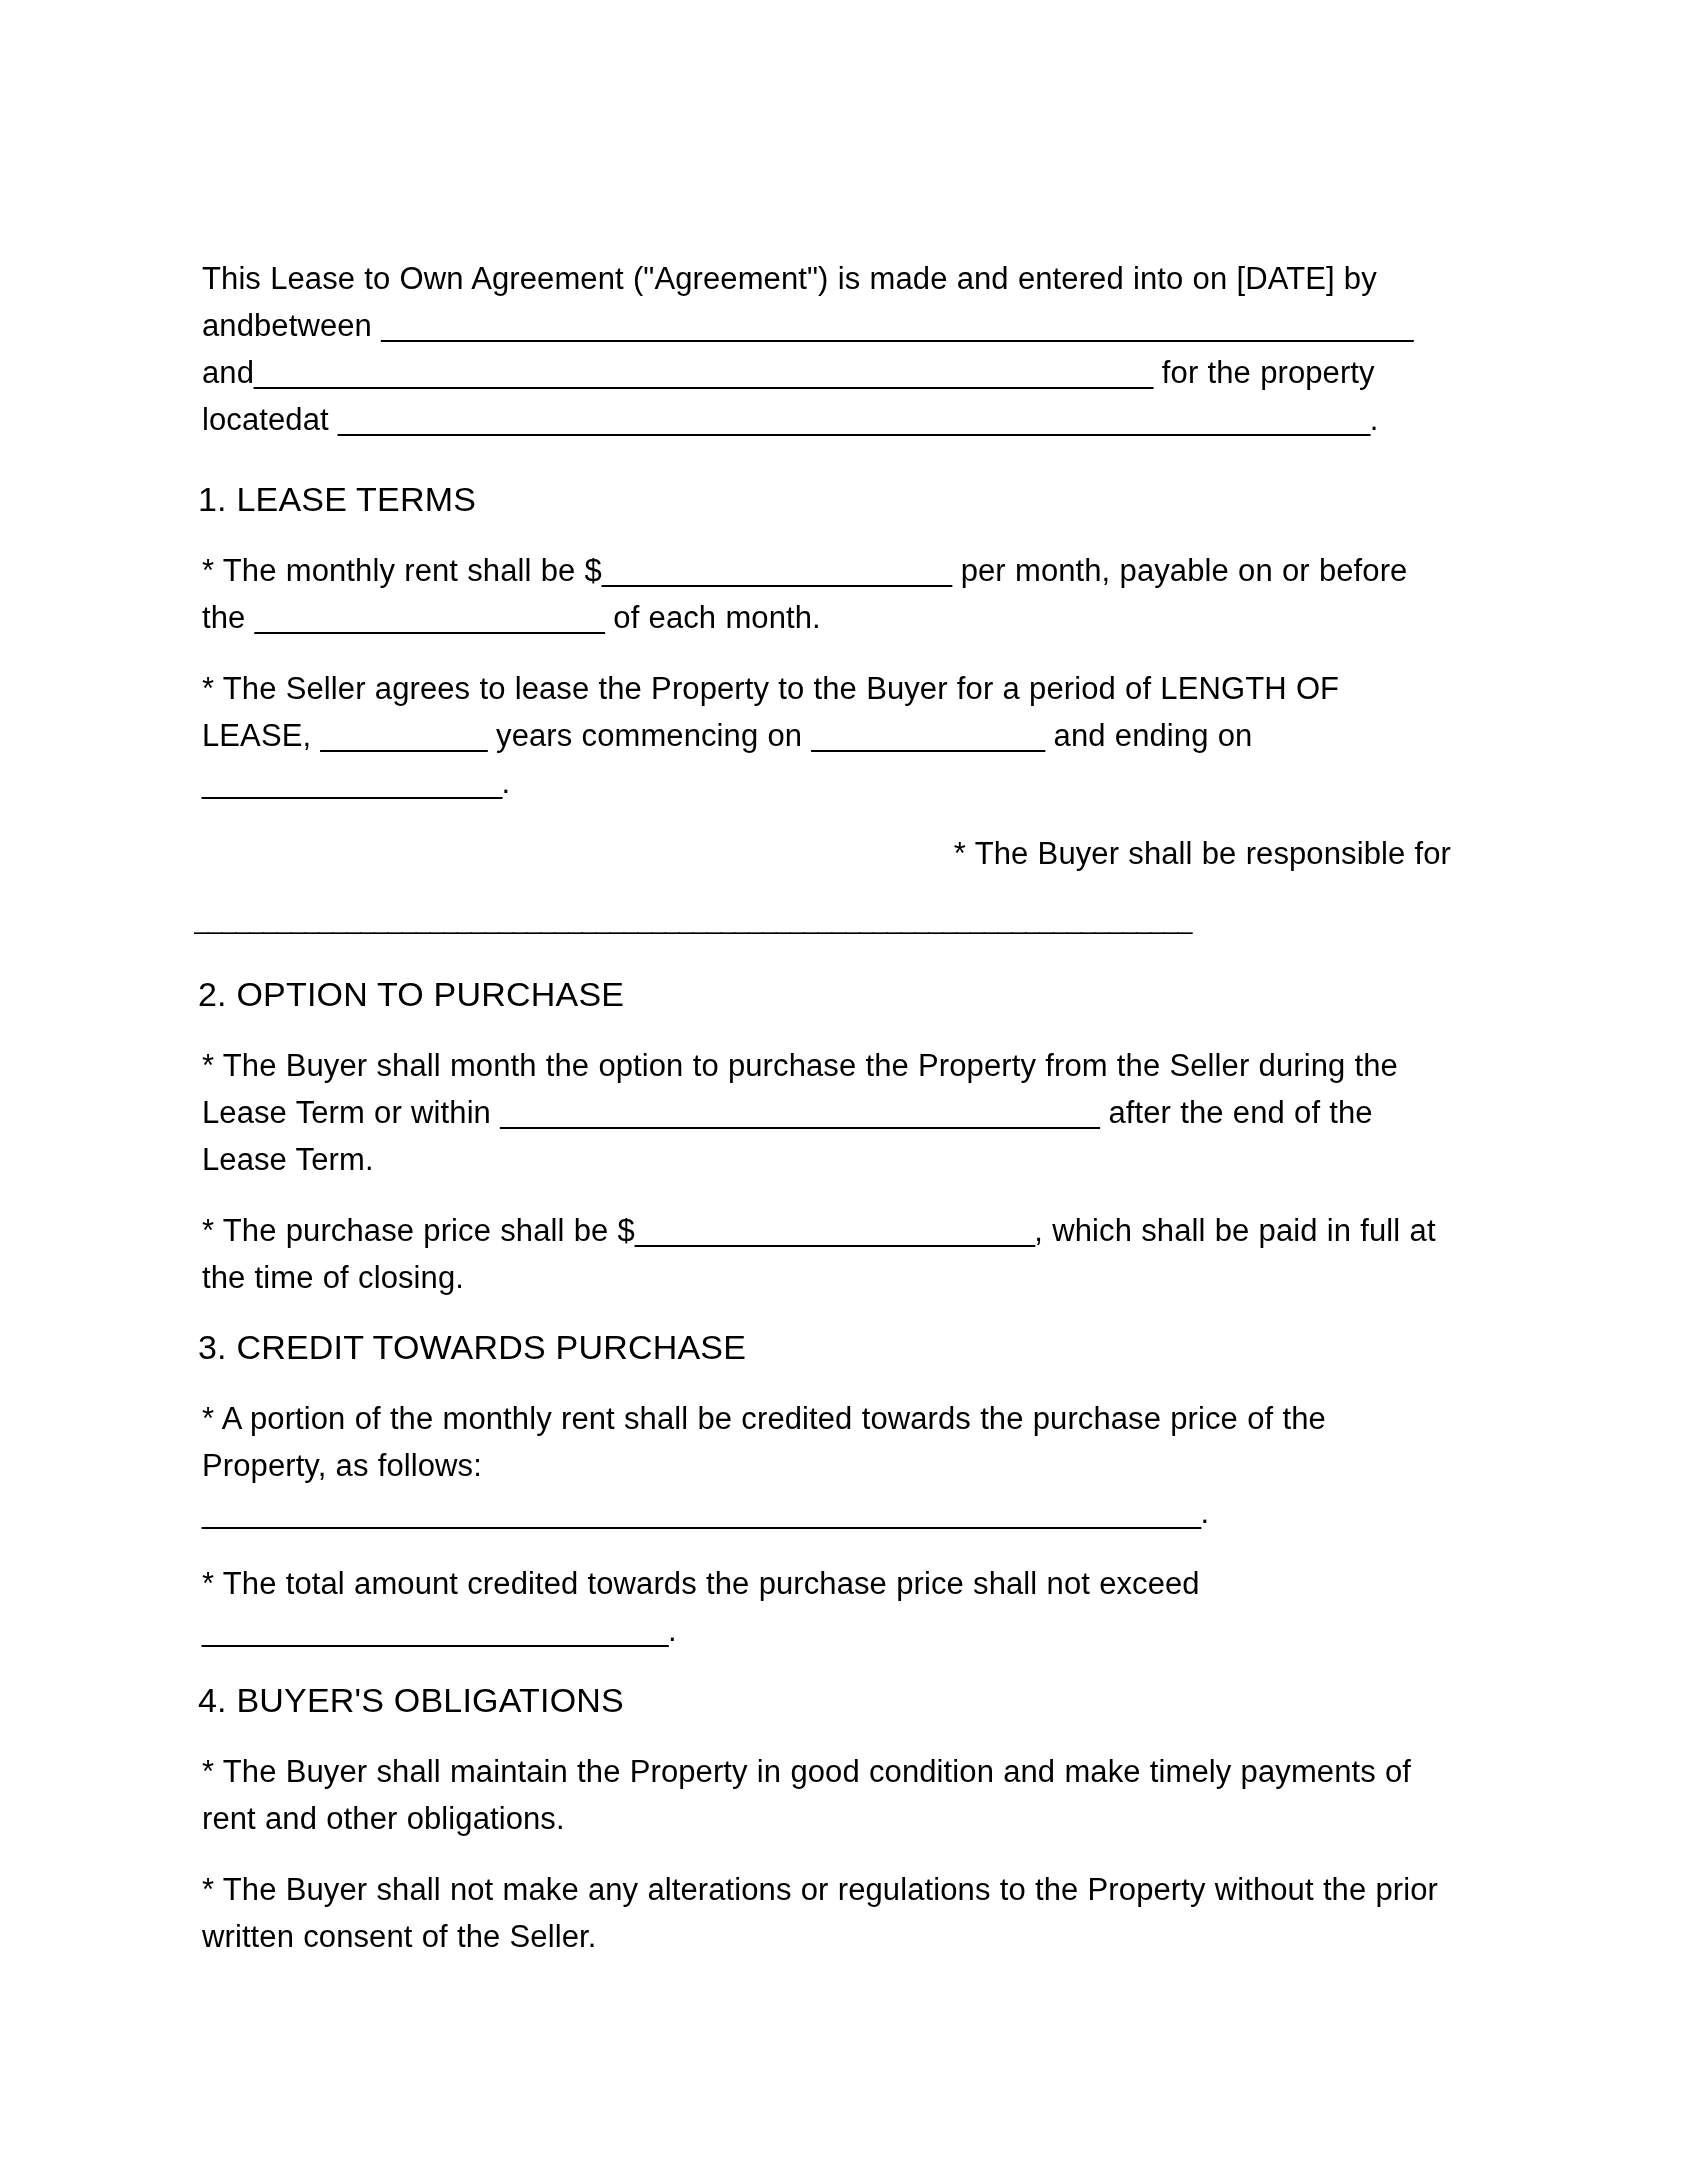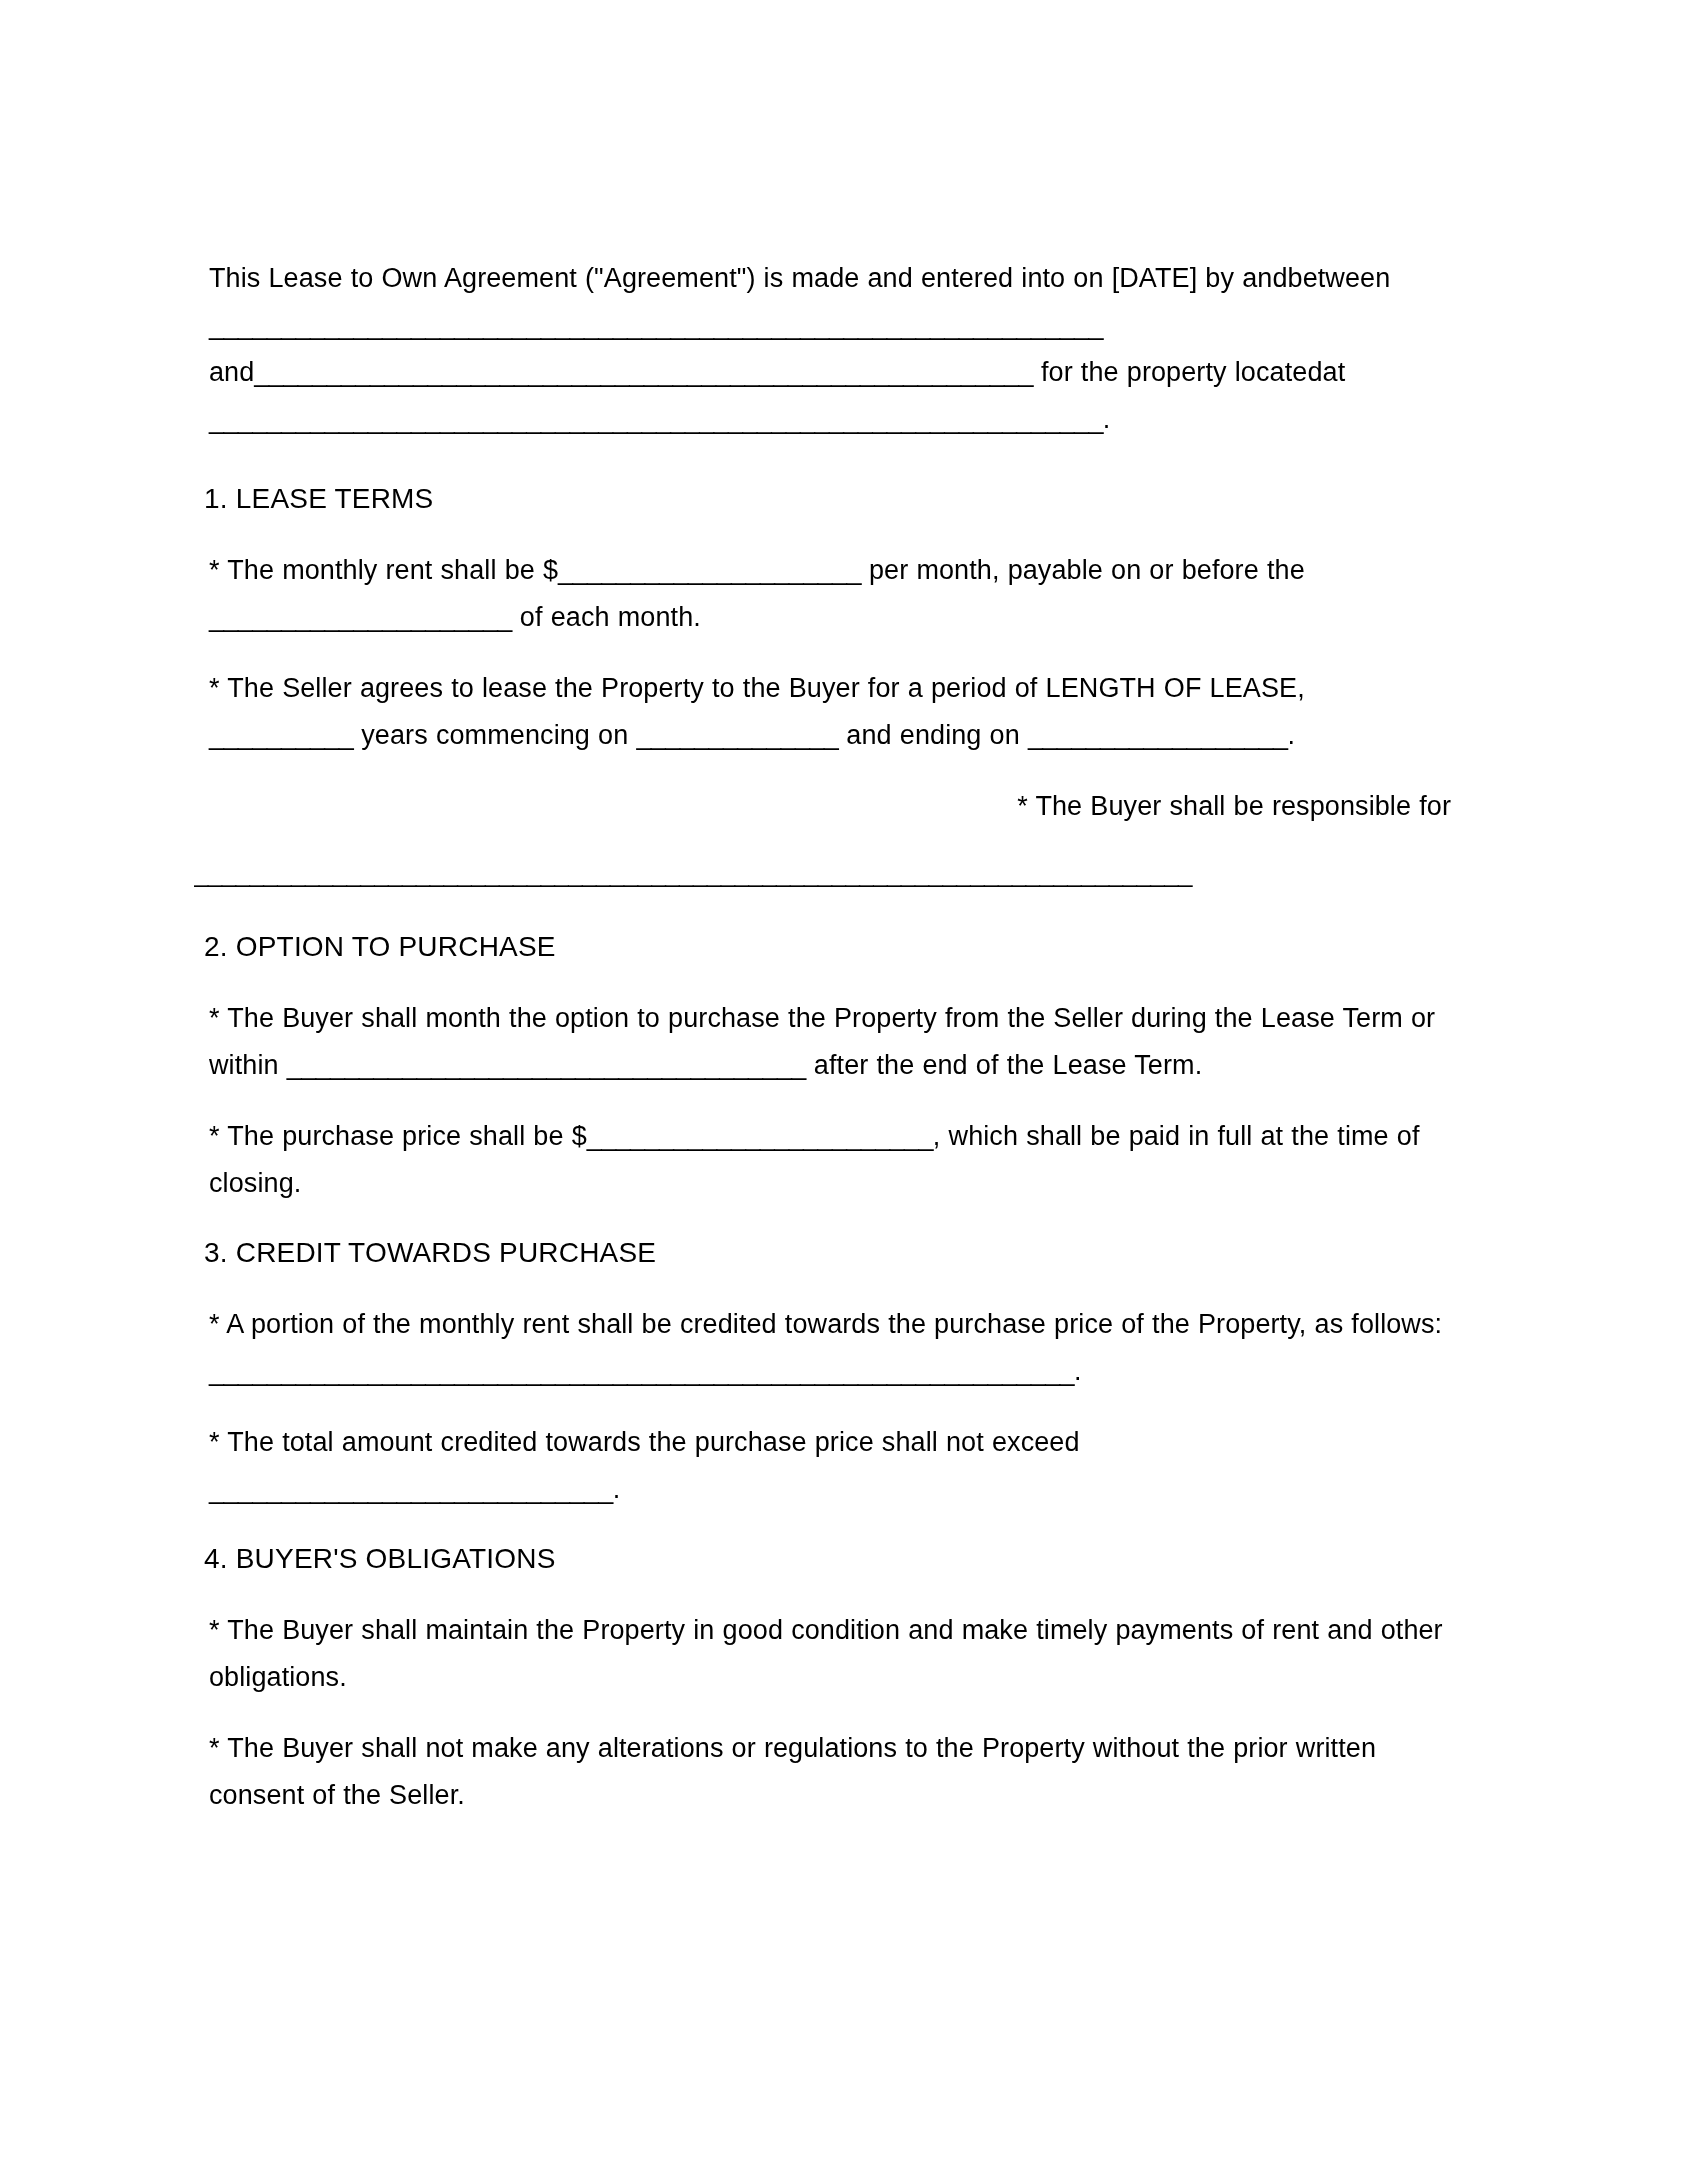--- a/index.html
+++ b/index.html
@@ -29,38 +29,38 @@
 
   .content {
     position: absolute;
     left: 194px;
     top: 255px;
     width: 1257px;
   }
 
   
   .para {
-    font-size: 27px;
+    font-size: 31px;
     line-height: 47px;
     letter-spacing: 0.1px;
-    margin: 0 0 24px 15px;
+    margin: 0 0 24px 8px;
     text-align: left;
     word-spacing: 0.5px;
   }
 
   .para.intro {
     margin-bottom: 34px;
   }
 
   
   .heading {
-    font-size: 28px;
+    font-size: 34px;
     line-height: 44px;
     letter-spacing: 0.2px;
-    margin: 0 0 26px 10px;
+    margin: 0 0 26px 4px;
     font-weight: 400;
   }
 
   .heading.gap-top {
     margin-top: 4px;
   }
 
   
   .blank {
     white-space: pre;

